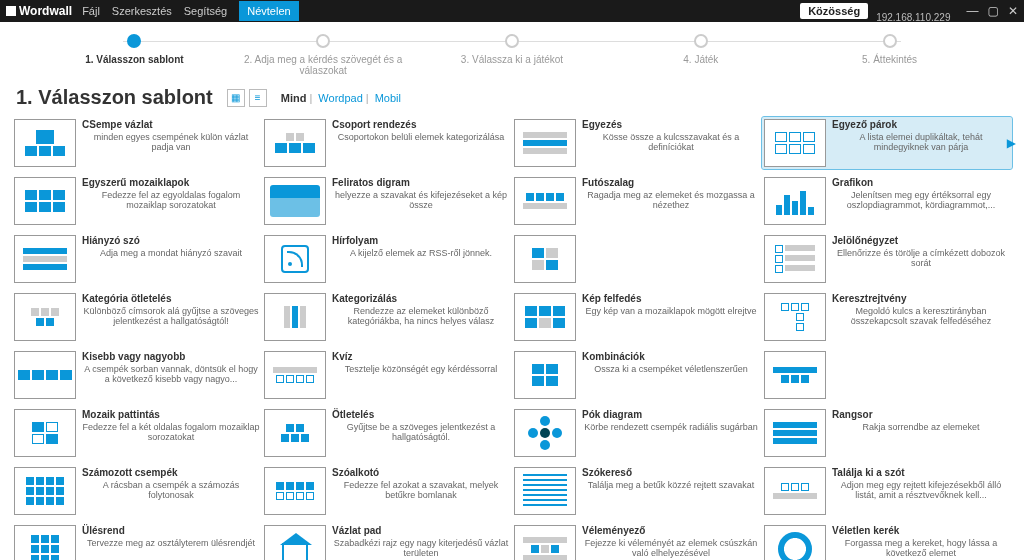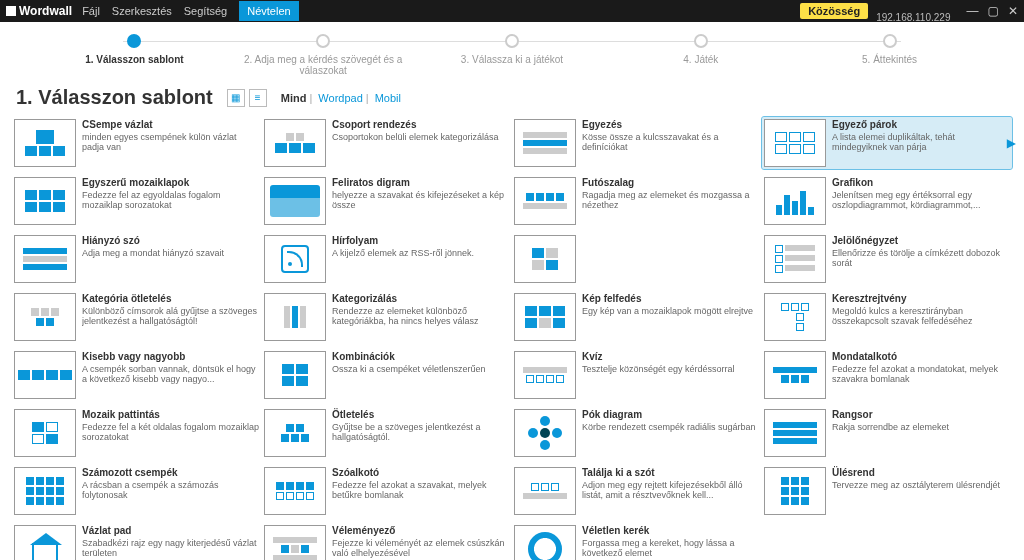--- a/index.html
+++ b/index.html
@@ -4,21 +4,21 @@
 <style>
   * { box-sizing: border-box; margin: 0; padding: 0; }
   body { font-family: Arial, sans-serif; font-size: 11px; color: #333; background: #fff; width: 1024px; height: 560px; overflow: hidden; }
 
   .titlebar { background: #1a1a1a; color: #fff; height: 22px; display: flex; align-items: center; padding: 0 6px; font-size: 11px; }
   .titlebar .logo { font-weight: bold; margin-right: 10px; font-size: 12px; display:flex; align-items:center; gap:3px;}
   .titlebar .logo .sq { display:inline-block; width:10px; height:10px; background:#fff; }
   .titlebar .menu-item { margin-right: 12px; color: #ccc; cursor: pointer; }
   .titlebar .menu-item.active { background: #0a97d9; color: #fff; padding: 4px 8px; }
   .titlebar .spacer { flex: 1; }
-  .titlebar .btn-community { background: #fde047; color: #222; padding: 2px 8px; margin-right: 8px; border-radius: 2px; font-weight: bold; }
+  .titlebar .btn-community { background: #ffffff; color: #222; padding: 2px 8px; margin-right: 8px; border-radius: 2px; font-weight: bold; }
   .titlebar .ip { color: #bbb; margin-right: 10px; font-size: 10px; margin-top: 12px; }
   .titlebar .window-controls span { margin-left: 6px; color: #ccc; cursor: pointer; font-size: 12px; }
 
   .stepper { display: flex; align-items: flex-start; padding: 12px 40px 6px 40px; position: relative; }
   .stepper .step { flex: 1; text-align: center; position: relative; }
   .stepper .step .dot { width: 14px; height: 14px; border: 2px solid #ccc; border-radius: 50%; margin: 0 auto 6px; background: #fff; }
   .stepper .step.active .dot { background: #0a97d9; border-color: #0a97d9; }
   .stepper .step .label { font-size: 10px; color: #999; }
   .stepper .step.active .label { color: #333; font-weight: bold; }
   .stepper .line { position: absolute; top: 19px; left: 12%; right: 12%; height: 1px; background: #ddd; z-index: -1; }
@@ -54,21 +54,21 @@
   .thumb .rss::after { content:""; position:absolute; left:4px; bottom:4px; width:14px; height:14px; border:2px solid #0a97d9; border-left:0; border-bottom:0; border-top-right-radius:14px;}
   .thumb .map { width:50px; height:32px; background: linear-gradient(#0a97d9 40%, #6cc0e6 40%); border-radius:3px; }
   .thumb .house { width:26px; height:20px; border:2px solid #0a97d9; position:relative; margin-top:8px;}
   .thumb .house::before { content:""; position:absolute; top:-12px; left:-4px; width:0; height:0; border-left:16px solid transparent; border-right:16px solid transparent; border-bottom:12px solid #0a97d9;}
   .thumb .chart { display:flex; align-items:flex-end; gap:2px; height:28px;}
   .thumb .chart .bar { width:6px; background:#0a97d9;}
   .thumb .spider { width:34px; height:34px; position:relative;}
   .thumb .spider .c { position:absolute; width:10px;height:10px; background:#0a97d9; border-radius:50%;}
   .txt { flex: 1; min-width: 0; }
   .txt .title { font-weight: bold; font-size: 10px; line-height: 1.2; margin-bottom: 1px; }
-  .txt .desc { font-size: 9px; color: #666; line-height: 1.15; max-height: 36px; overflow: hidden; }
+  .txt .desc { font-size: 9px; color: #666; line-height: 1.15; max-height: 36px; overflow: hidden; text-align: center; }
 </style>
 </head>
 <body>
 
 <div class="titlebar">
   <span class="logo">
       <span class="sq"></span>
       <span>Wordwall</span>
     </span>
   <span class="menu-item">Fájl</span>
@@ -376,61 +376,57 @@
           <div class="b"></div>
         </div>
       </div>
       <div class="txt">
         <div class="title">Kisebb vagy nagyobb</div>
         <div class="desc">A csempék sorban vannak, döntsük el hogy a következő kisebb vagy nagyo...</div>
       </div>
     </div>
     <div class="card">
       <div class="thumb">
+        <div class="b wide grey"></div>
+        <div class="row">
+          <div class="b sm outline"></div>
+          <div class="b sm outline"></div>
+          <div class="b sm outline"></div>
+          <div class="b sm outline"></div>
+        </div>
+      </div>
+      <div class="txt">
+        <div class="title">Kvíz</div>
+        <div class="desc">Tesztelje közönségét egy kérdéssorral</div>
+      </div>
+    </div>
+    <div class="card">
+      <div class="thumb">
         <div class="row">
           <div class="b"></div>
           <div class="b"></div>
         </div>
         <div class="row">
           <div class="b"></div>
           <div class="b"></div>
         </div>
       </div>
       <div class="txt">
         <div class="title">Kombinációk</div>
         <div class="desc">Ossza ki a csempéket véletlenszerűen</div>
       </div>
     </div>
     <div class="card">
       <div class="thumb">
-        <div class="b wide grey"></div>
-        <div class="row">
-          <div class="b sm outline"></div>
-          <div class="b sm outline"></div>
-          <div class="b sm outline"></div>
-          <div class="b sm outline"></div>
-        </div>
-      </div>
-      <div class="txt">
-        <div class="title">Kvíz</div>
-        <div class="desc">Tesztelje közönségét egy kérdéssorral</div>
-      </div>
-    </div>
-    <div class="card">
-      <div class="thumb">
         <div class="b wide"></div>
         <div class="row">
           <div class="b sm"></div>
           <div class="b sm"></div>
           <div class="b sm"></div>
         </div>
-      </div>
-      <div class="txt">
-        <div class="title">Mondatalkotó</div>
-        <div class="desc">Fedezze fel azokat a mondatokat, melyek szavakra bomlanak</div>
       </div>
     </div>
     <div class="card">
       <div class="thumb">
         <div class="row">
           <div class="b"></div>
           <div class="b outline"></div>
         </div>
         <div class="row">
           <div class="b outline"></div>
@@ -526,20 +522,29 @@
           <div class="b sm outline"></div>
         </div>
       </div>
       <div class="txt">
         <div class="title">Szóalkotó</div>
         <div class="desc">Fedezze fel azokat a szavakat, melyek betűkre bomlanak</div>
       </div>
     </div>
     <div class="card">
       <div class="thumb">
+        <div class="b" style="width:44px;height:34px;background:repeating-linear-gradient(#0a97d9 0 2px,#fff 2px 5px)"></div>
+      </div>
+      <div class="txt">
+        <div class="title">Szókereső</div>
+        <div class="desc">Találja meg a betűk közzé rejtett szavakat</div>
+      </div>
+    </div>
+    <div class="card">
+      <div class="thumb">
         <div class="row">
           <div class="b sm outline"></div>
           <div class="b sm outline"></div>
           <div class="b sm outline"></div>
         </div>
         <div class="b wide grey"></div>
       </div>
       <div class="txt">
         <div class="title">Találja ki a szót</div>
         <div class="desc">Adjon meg egy rejtett kifejezésekből álló listát, amit a résztvevőknek kell...</div>

